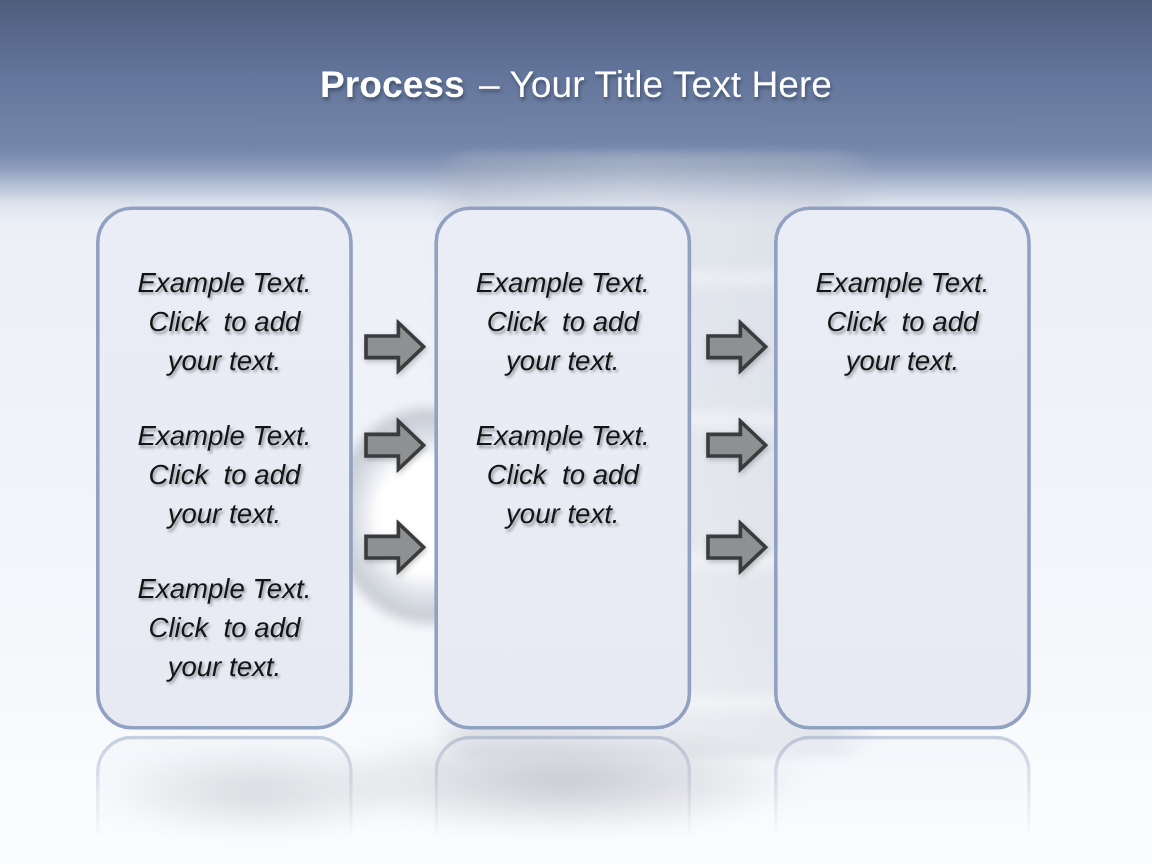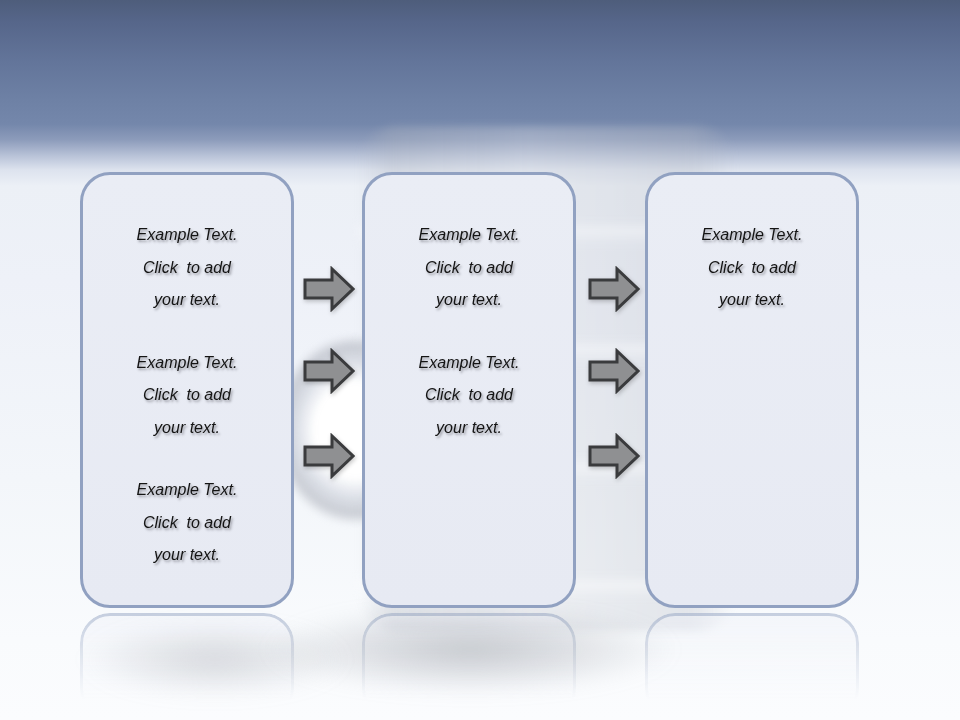--- a/index.html
+++ b/index.html
@@ -48,21 +48,21 @@
   }
 
   
   .pbox { position:absolute; top:172px; width:214px; height:436px; box-sizing:border-box;
     background:linear-gradient(180deg, #eaedf5 0%, #e7eaf3 100%);
     border:3px solid #91a1c1; border-radius:30px; z-index:2; padding-top:44px; }
   .pbox-1 { left:80px; }
   .pbox-2 { left:362px; }
   .pbox-3 { left:645px; }
   .ptext { margin:0 4px 30px; text-align:center; white-space:pre-wrap;
-    font-style:italic; font-size:16px; line-height:32.5px; color:#141414;
+    font-style:italic; font-size:23px; line-height:32.5px; color:#141414;
     text-shadow:1.5px 2px 2.5px rgba(35,35,45,0.42); }
 
   
   .reflection { position:absolute; top:613px; width:214px; height:106px; box-sizing:border-box;
     background:rgba(238,241,248,0.85); border:3px solid #9aa9c6; border-radius:30px; z-index:1;
     -webkit-mask-image:linear-gradient(180deg, rgba(0,0,0,0.55) 0%, rgba(0,0,0,0.22) 45%, rgba(0,0,0,0) 82%);
     mask-image:linear-gradient(180deg, rgba(0,0,0,0.55) 0%, rgba(0,0,0,0.22) 45%, rgba(0,0,0,0) 82%); }
   .refl-1 { left:80px; } .refl-2 { left:362px; } .refl-3 { left:645px; }
 
   
@@ -79,20 +79,23 @@
   <div class="bg-tire"></div>
   <div class="bg-rim"></div>
 
   <div class="reflection refl-1"></div>
   <div class="reflection refl-2"></div>
   <div class="reflection refl-3"></div>
 
   <div class="bg-shadow-main"></div>
   <div class="bg-shadow-left"></div>
 
+  <div class="header">
+    <div class="title"><span class="bold">Process</span><span>– Your Title Text Here</span></div>
+  </div>
 
   <div class="pbox pbox-1">
     <p class="ptext">Example Text.
 Click  to add
 your text.</p>
     <p class="ptext">Example Text.
 Click  to add
 your text.</p>
     <p class="ptext">Example Text.
 Click  to add

